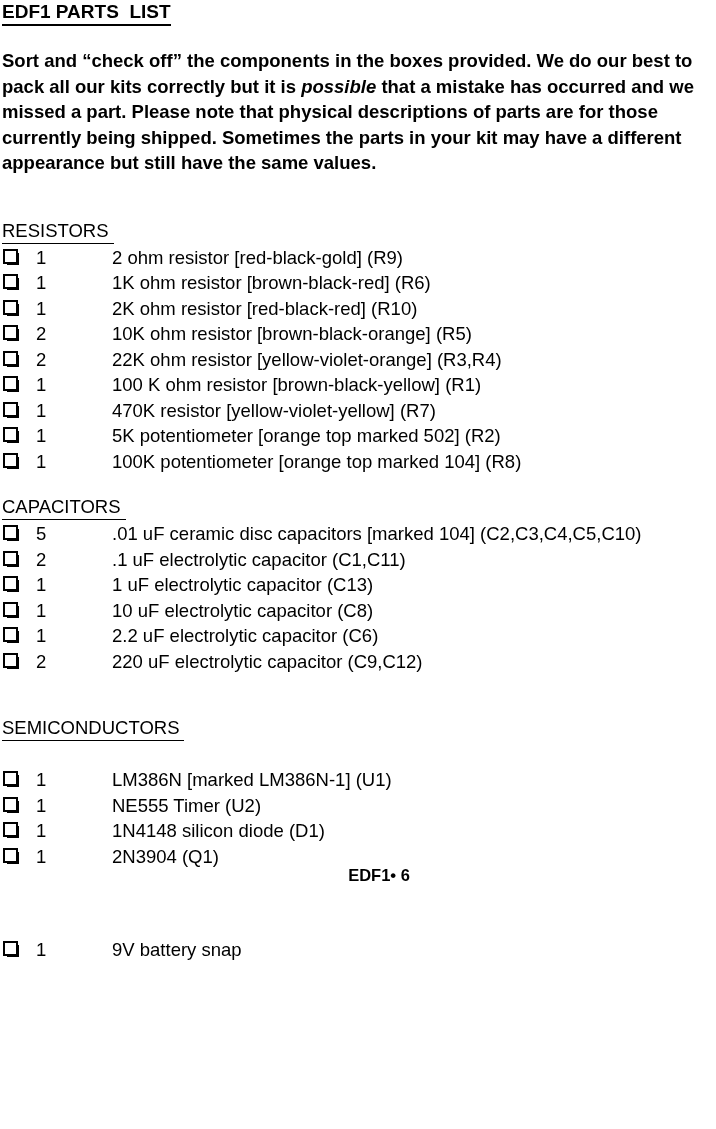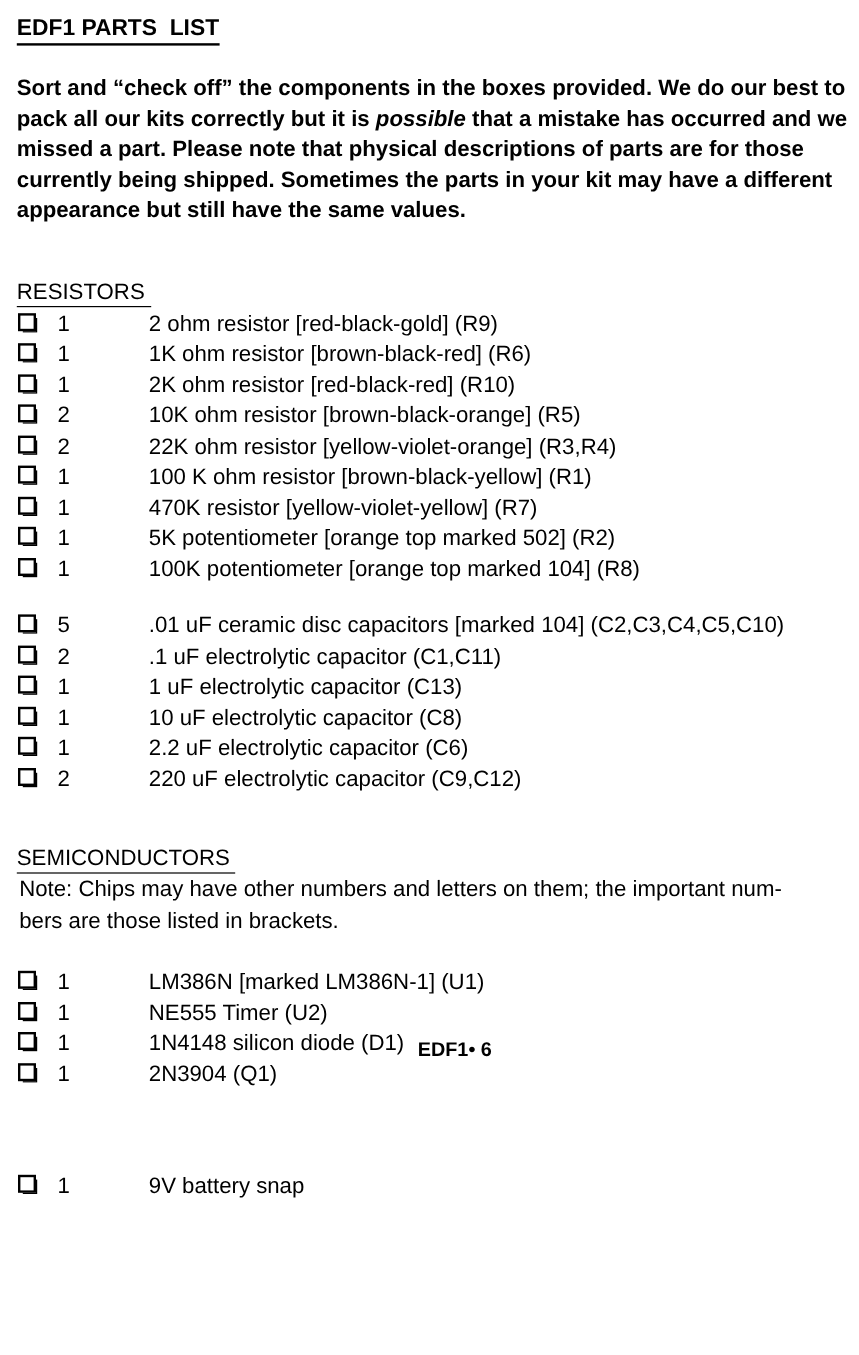--- a/index.html
+++ b/index.html
@@ -14,21 +14,21 @@
     position: relative;
     font-family: "Liberation Sans", sans-serif;
     color: #000000;
     overflow: hidden;
   }
   .page {
     position: absolute;
     left: 0; top: 0;
     width: 716px;
     height: 892px;
-    padding: 12px;
+    padding: 0;
     box-sizing: border-box;
   }
   .doc-title {
     font-size: 19px;
     font-weight: bold;
     line-height: 22px;
     margin: 0 0 0 2px;
     padding-top: 1px;
     letter-spacing: 0px;
     white-space: pre;
@@ -252,20 +252,21 @@
                 <span class="box"></span>
               </span>
             </span>
             <span class="qty-cell">1</span>
             <span class="desc-cell">100K potentiometer [orange top marked 104] (R8)</span>
           </li>
         </ul>
       </div>
       <div class="section-gap-md"></div>
       <div class="section">
+        <div><span class="section-head">CAPACITORS</span></div>
         <ul class="item-list">
           <li class="item-row">
             <span class="chk-cell">
               <span class="checkbox">
                 <span class="shadow"></span>
                 <span class="box"></span>
               </span>
             </span>
             <span class="qty-cell">5</span>
             <span class="desc-cell">.01 uF ceramic disc capacitors [marked 104] (C2,C3,C4,C5,C10)</span>
@@ -318,22 +319,20 @@
               </span>
             </span>
             <span class="qty-cell">2</span>
             <span class="desc-cell">220 uF electrolytic capacitor (C9,C12)</span>
           </li>
         </ul>
       </div>
       <div class="section-gap-lg"></div>
       <div class="section">
         <div><span class="section-head">SEMICONDUCTORS</span></div>
-        <p class="note">Note: Chips may have other numbers and letters on them; the important num-
-bers are those listed in brackets.</p>
         <div class="blank-line"></div>
         <ul class="item-list">
           <li class="item-row">
             <span class="chk-cell">
               <span class="checkbox">
                 <span class="shadow"></span>
                 <span class="box"></span>
               </span>
             </span>
             <span class="qty-cell">1</span>

